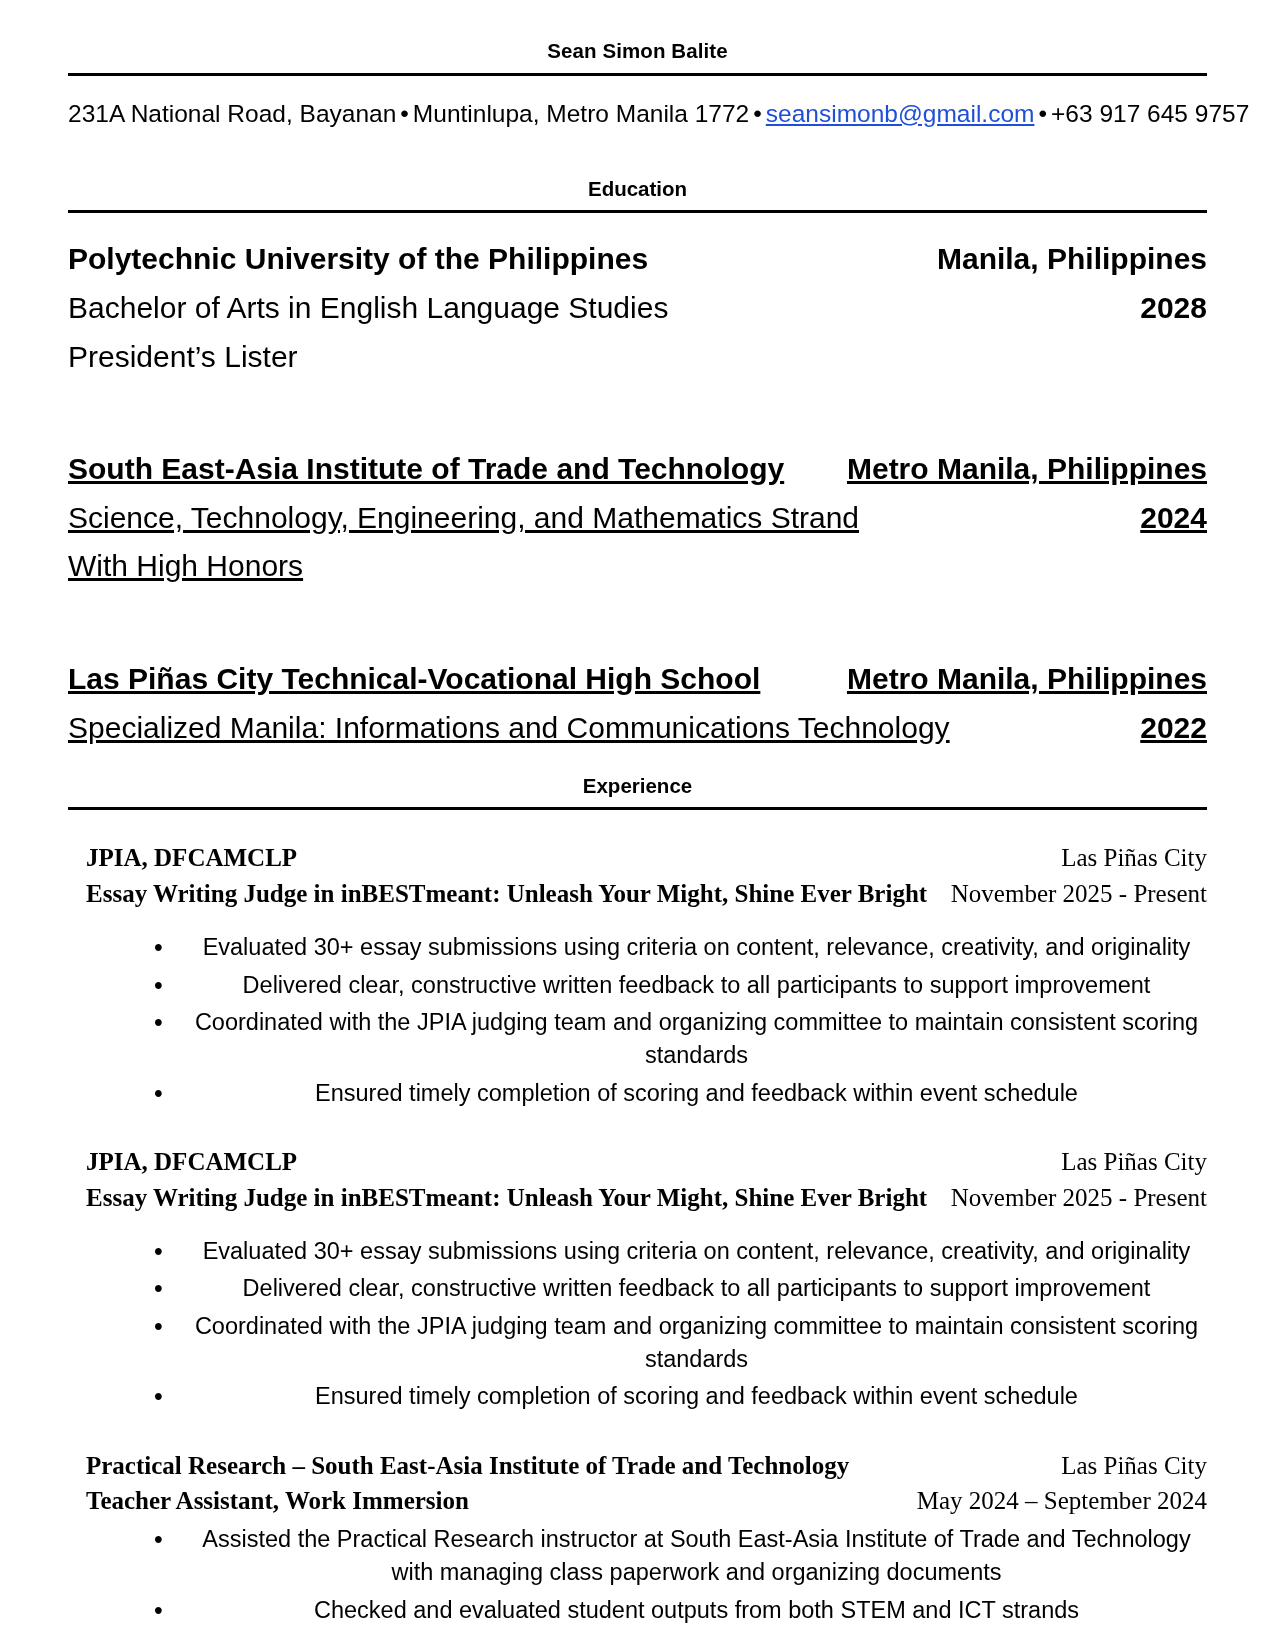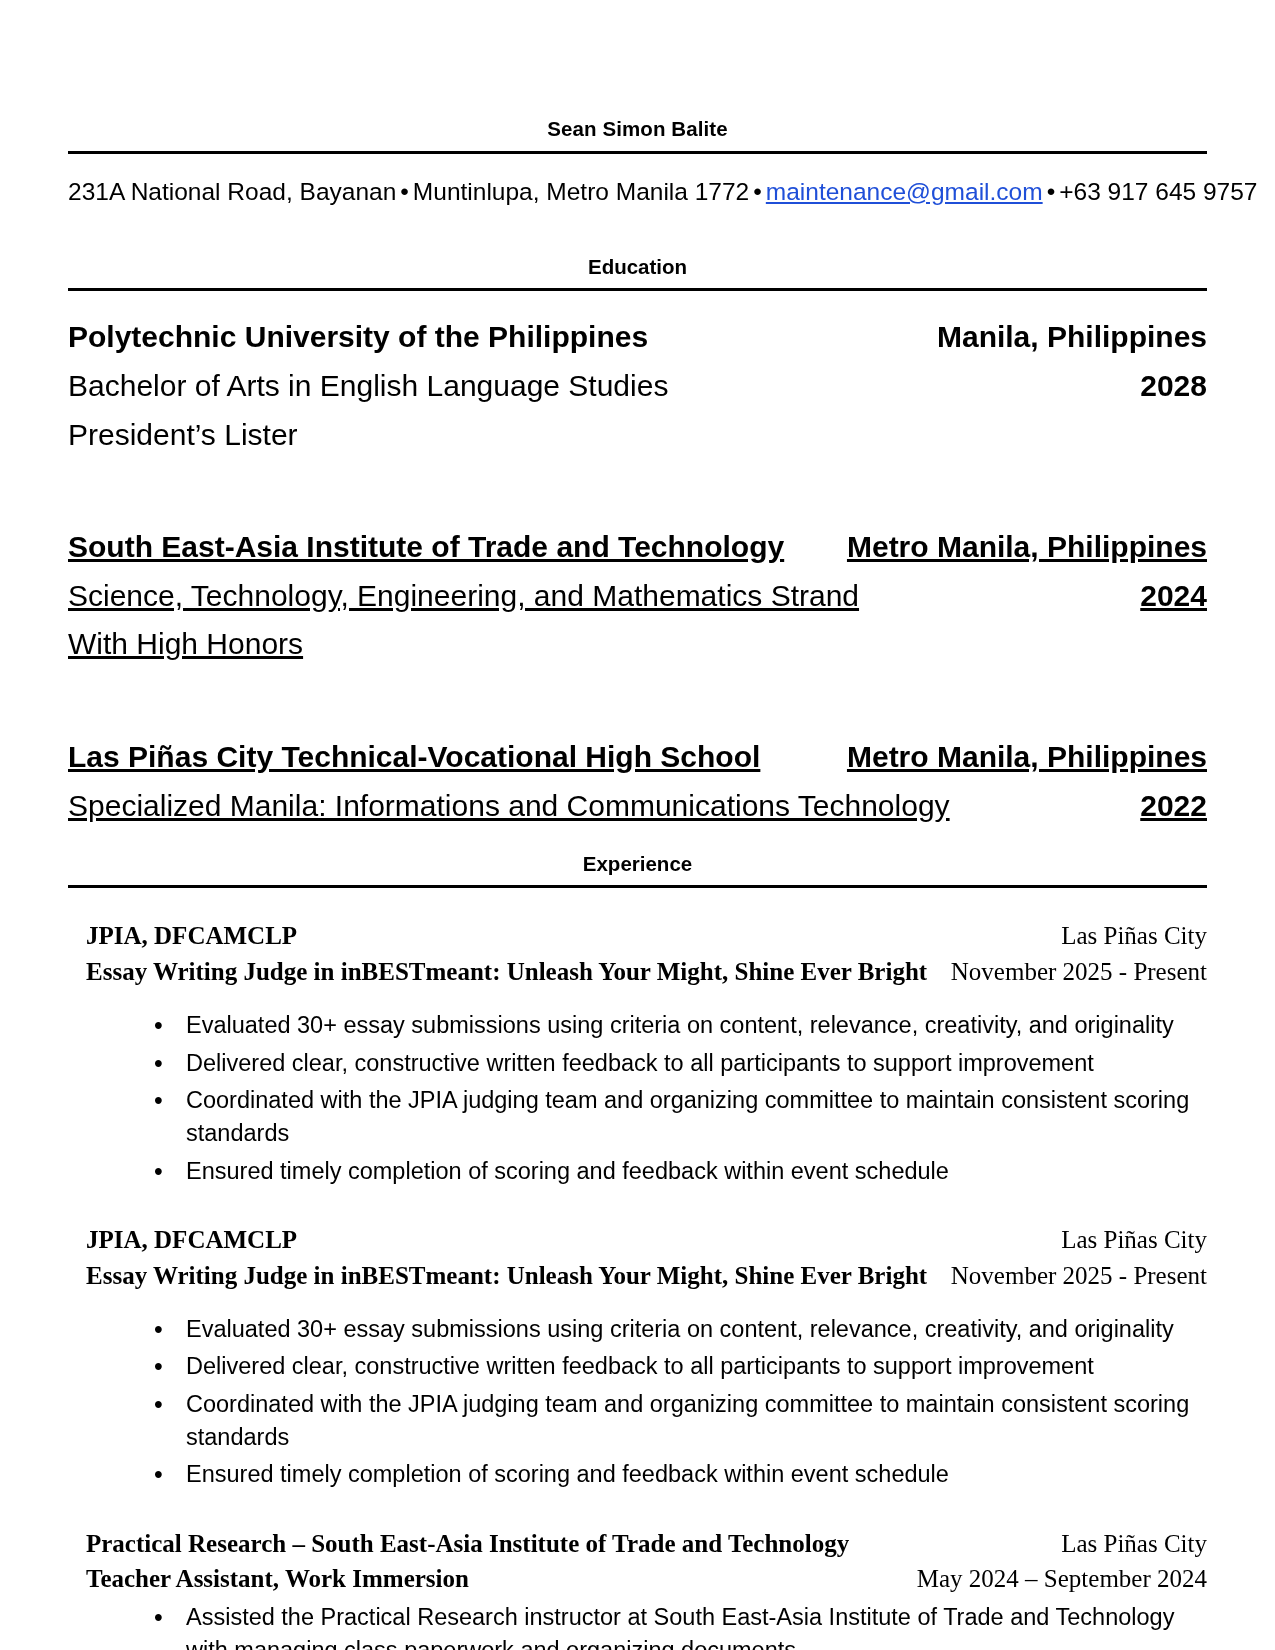--- a/index.html
+++ b/index.html
@@ -12,21 +12,21 @@
     height: 1650px;
     font-family: "Liberation Sans", sans-serif;
     color: #000000;
     -webkit-font-smoothing: antialiased;
   }
   .page {
     position: relative;
     width: 1275px;
     height: 1650px;
     box-sizing: border-box;
-    padding: 110px 68px 0 68px;
+    padding: 32px 68px 0 68px;
     background: #ffffff;
   }
 
   
   .doc-name {
     text-align: center;
     font-size: 20.5px;
     font-weight: bold;
     letter-spacing: .1px;
     line-height: 1.25;
@@ -78,21 +78,21 @@
     align-items: baseline;
     font-size: 30px;
     line-height: 1.62;
   }
   .row .left { text-align: left; }
   .row .right { text-align: right; white-space: nowrap; }
   .b { font-weight: bold; }
 
   
   .exp-section { margin-top: 4px; }
-  .exp-entry { margin-top: 34px; }
+  .exp-entry { margin-top: 34px; text-align: center; }
   .exp-entry.first { margin-top: 30px; }
   .exp-head {
     font-family: "Liberation Serif", serif;
     display: flex;
     justify-content: space-between;
     align-items: baseline;
     font-size: 25px;
     line-height: 1.42;
     padding-left: 18px;
   }
@@ -125,21 +125,21 @@
 </style>
 </head>
 <body>
 
 <div class="page">
 
   <div>
     <div class="doc-name">Sean Simon Balite</div>
     <div class="rule"></div>
     <div class="contact-line">
-      <span>231A National Road, Bayanan</span><span class="sep">•</span><span>Muntinlupa, Metro Manila 1772</span><span class="sep">•</span><a class="email-link" href="#">maintenance@gmail.com</a><span class="sep">•</span><span>+63 917 645 9757</span>
+      <span>231A National Road, Bayanan</span><span class="sep">•</span><span>Muntinlupa, Metro Manila 1772</span><span class="sep">•</span><a class="email-link" href="#">seansimonb@gmail.com</a><span class="sep">•</span><span>+63 917 645 9757</span>
     </div>
   </div>
 
   <div>
     <div class="section-head">Education</div>
     <div class="rule"></div>
 
     <div class="edu-block">
       <div class="row">
         <span class="left b">Polytechnic University of the Philippines</span>

